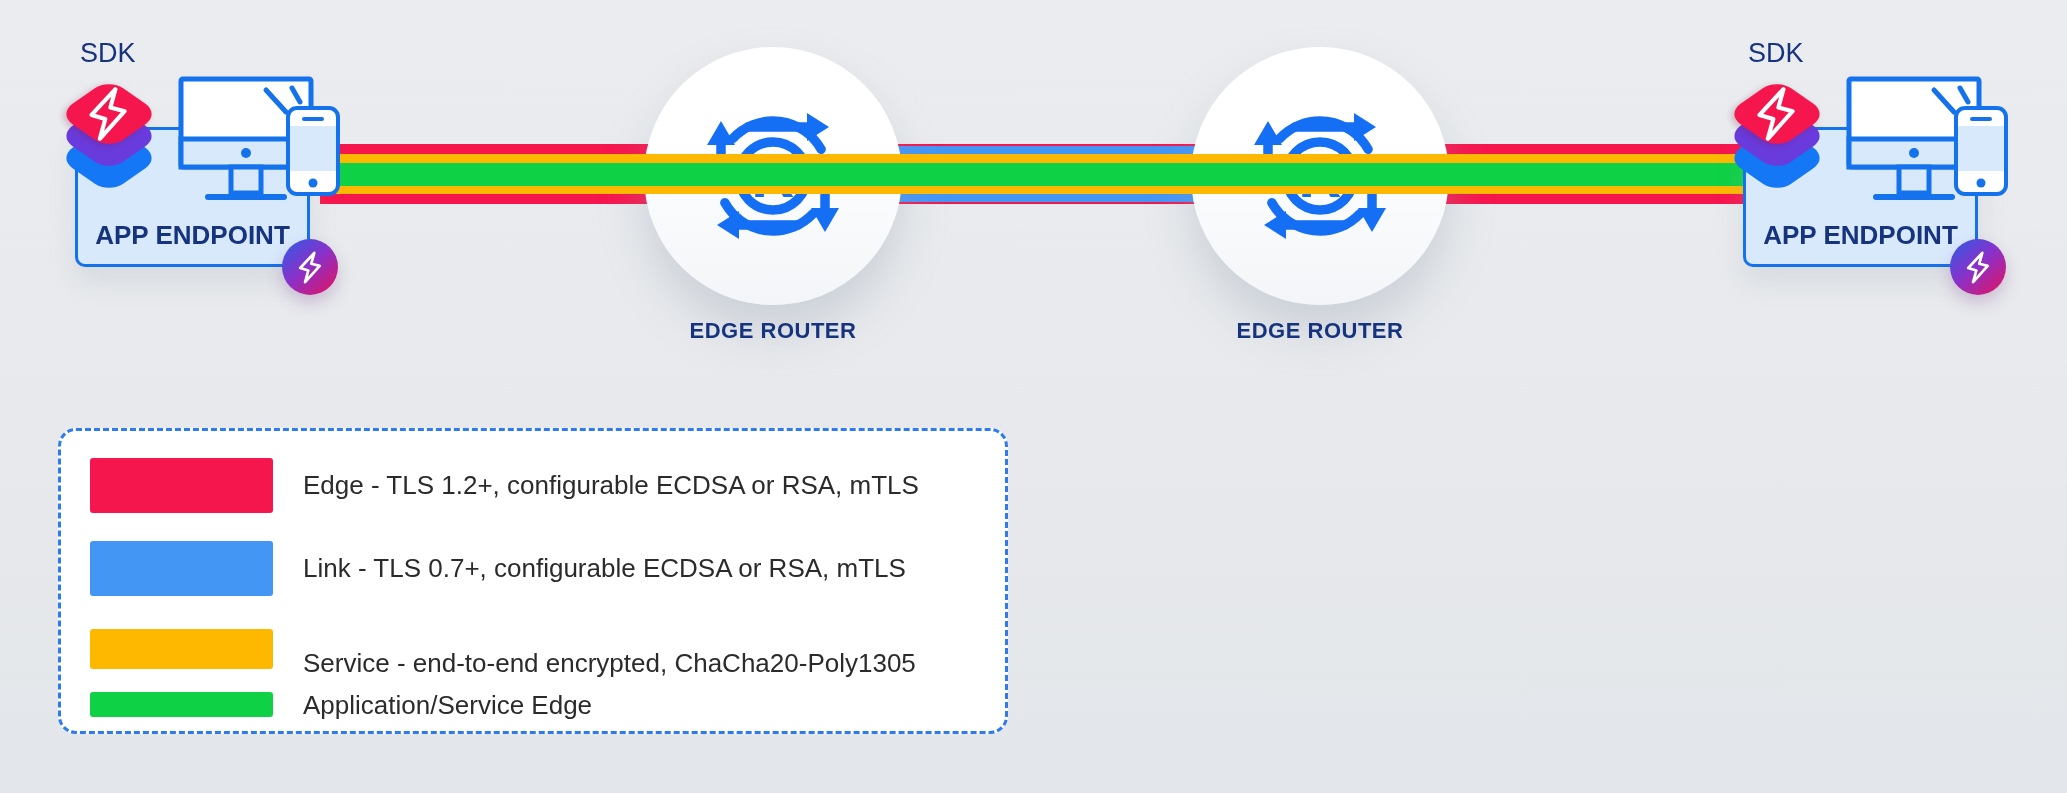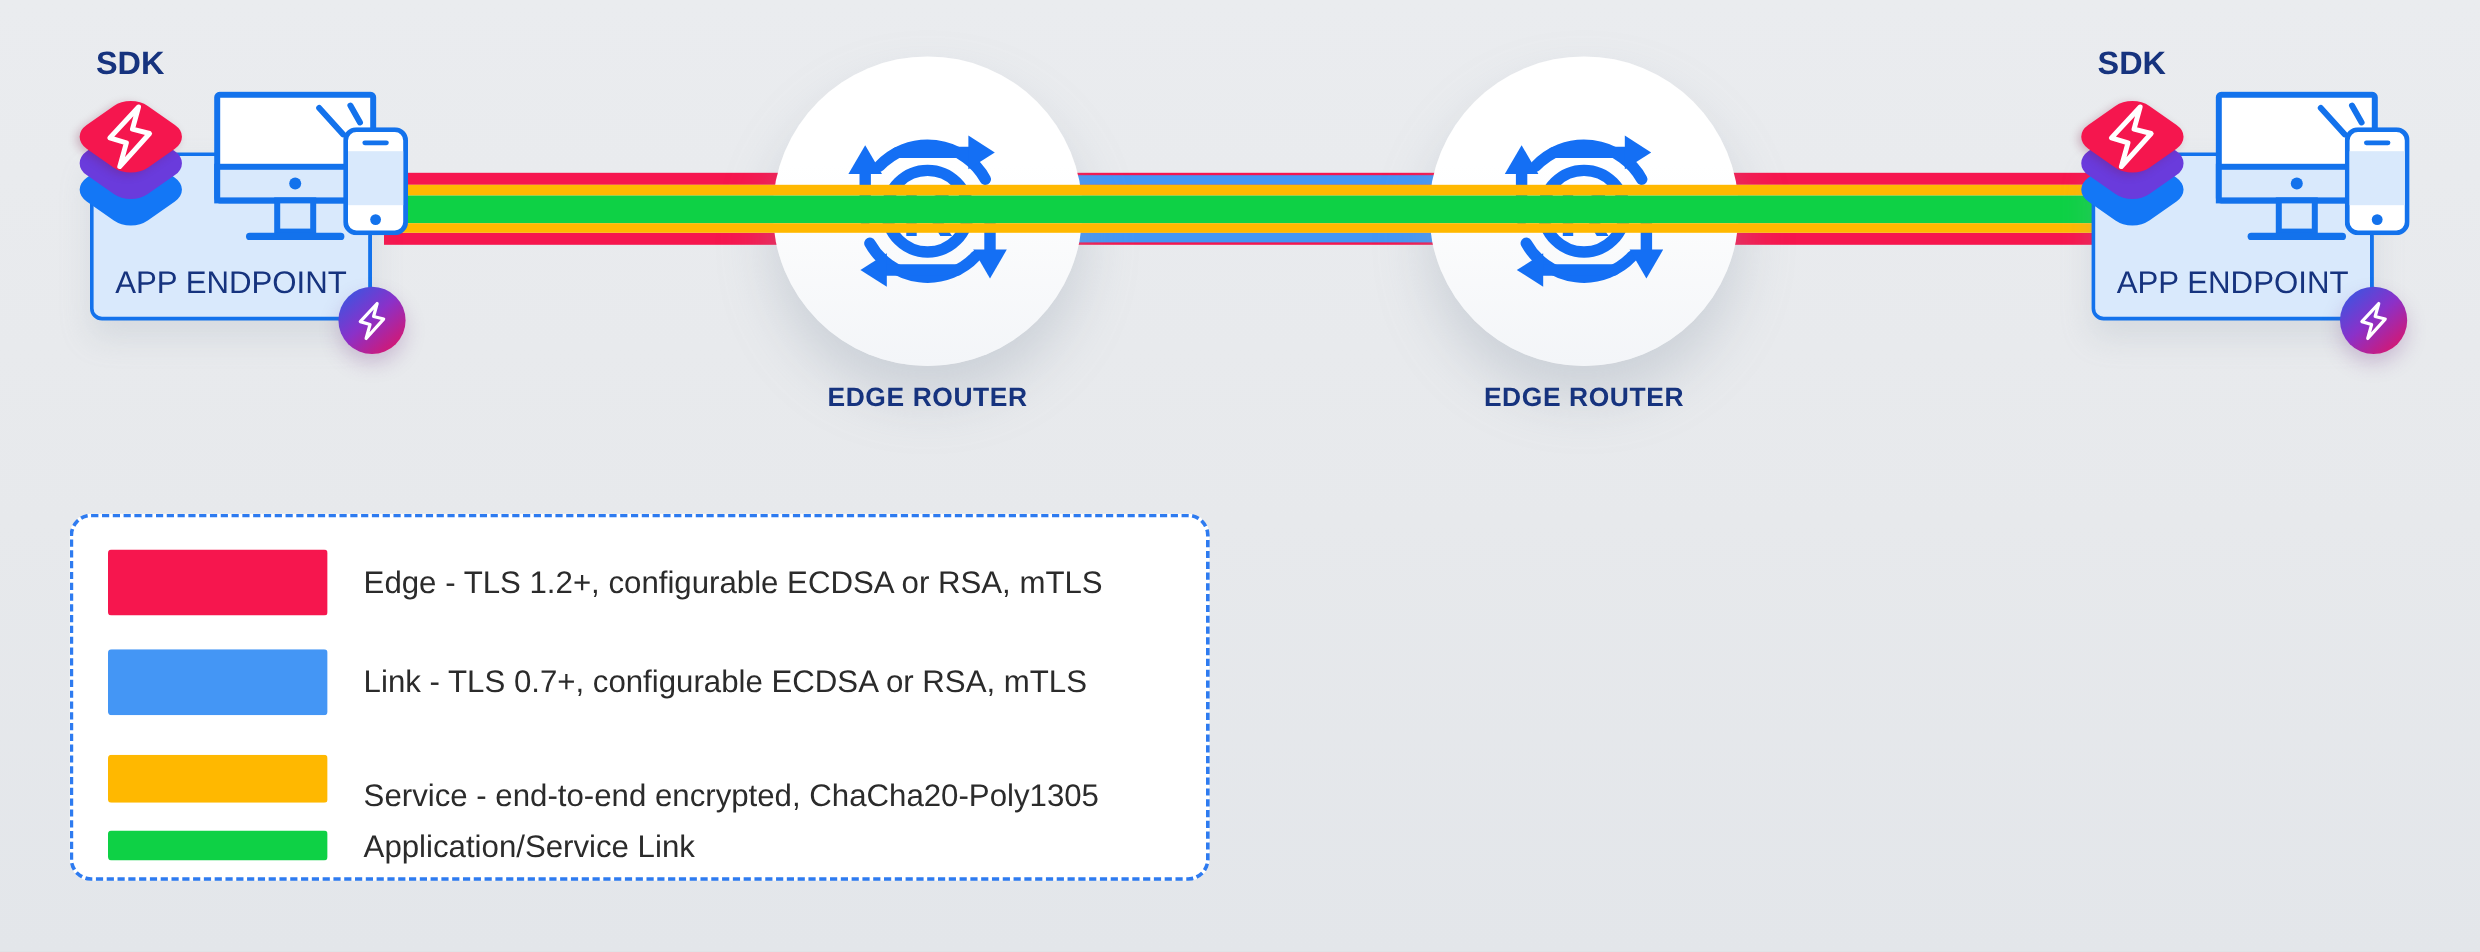--- a/index.html
+++ b/index.html
@@ -28,29 +28,29 @@
     background:linear-gradient(180deg,#ffffff 35%,#f3f5f8 100%);
     box-shadow:0 26px 44px rgba(152,163,178,.35);z-index:3;
   }
   .router-icon{position:absolute;left:75px;top:51px;width:170px;height:170px;z-index:4;}
   .router-label{
     position:absolute;left:0;top:278px;width:320px;text-align:center;
     color:#16337E;font-size:22px;font-weight:600;letter-spacing:.5px;z-index:5;
   }
   
   .endpoint{position:absolute;top:30px;width:300px;height:280px;z-index:6;}
-  .sdk-label{position:absolute;left:25px;top:8px;color:#16337E;font-size:27px;font-weight:700;}
+  .sdk-label{position:absolute;left:25px;top:8px;color:#16337E;font-size:27px;font-weight:400;}
   .ep-box{
     position:absolute;left:20px;top:97px;width:235px;height:140px;border-radius:10px;
     background:#D9E9FC;border:3px solid #1372EC;box-sizing:border-box;z-index:1;
     box-shadow:0 14px 26px rgba(152,163,178,.22);
   }
   .ep-label{
     position:absolute;left:20px;top:190px;width:235px;text-align:center;
-    color:#16337E;font-size:26px;font-weight:400;z-index:2;
+    color:#16337E;font-size:26px;font-weight:700;z-index:2;
   }
   .monitor{position:absolute;left:123px;top:46px;z-index:3;}
   .phone{position:absolute;left:231px;top:76px;z-index:4;}
   .vline{position:absolute;left:252px;top:166px;width:3px;height:48px;background:#1372EC;z-index:2;}
   .badge{
     position:absolute;left:227px;top:209px;width:56px;height:56px;border-radius:50%;
     background:linear-gradient(140deg,#2B5CE6 0%,#8A31C9 48%,#E8115B 100%);
     z-index:5;display:flex;align-items:center;justify-content:center;
     box-shadow:0 8px 16px rgba(120,60,140,.25);
   }
@@ -215,17 +215,17 @@
     <div class="legend-row">
       <svg class="swatch" style="top:198px;" width="183" height="40">
         <rect width="183" height="40" rx="3" fill="#FFB800"></rect>
       </svg>
       <div class="legend-label" style="top:216px;">Service - end-to-end encrypted, ChaCha20-Poly1305</div>
     </div>
     <div class="legend-row">
       <svg class="swatch" style="top:261px;" width="183" height="25">
         <rect width="183" height="25" rx="3" fill="#0ED145"></rect>
       </svg>
-      <div class="legend-label" style="top:258px;">Application/Service Link</div>
+      <div class="legend-label" style="top:258px;">Application/Service Edge</div>
     </div>
   </div>
 
 </div>
 
 </body></html>

